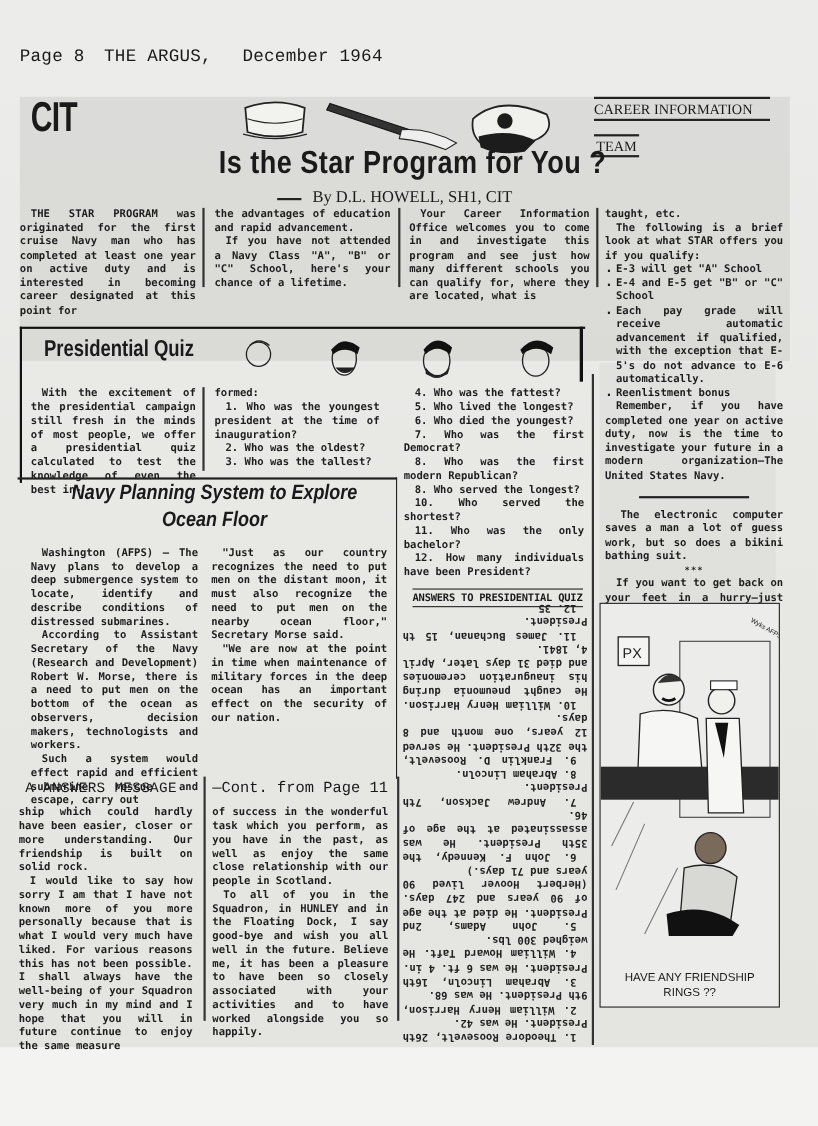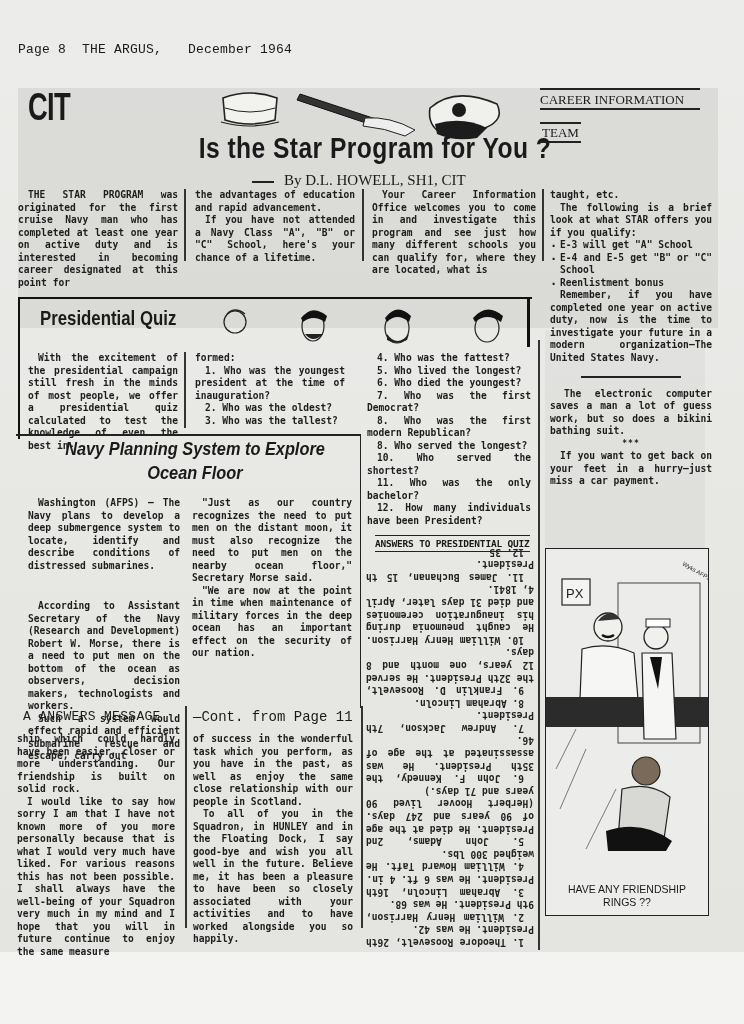--- a/index.html
+++ b/index.html
@@ -15,21 +15,21 @@
   }
   .page-bottom {
     position: absolute; left: 0; top: 952px; width: 744px; height: 72px;
     background: #f3f3f1;
   }
   .ghost {
     position: absolute; background: rgba(180,180,175,0.28);
   }
   .masthead {
     position: absolute; left: 18px; top: 42px;
-    font-family: "Liberation Mono", monospace; font-size: 13px; letter-spacing: 0.2px;
+    font-family: "Liberation Mono", monospace; font-size: 16px; letter-spacing: 0.2px;
   }
   .masthead span { margin-right: 8px; }
   .cit-logo {
     position: absolute; left: 28px; top: 86px;
     font-family: "Liberation Sans", sans-serif; font-weight: bold; font-size: 38px;
     letter-spacing: -1px; transform: scaleX(0.72); transform-origin: left top;
   }
   .illus { position: absolute; }
   .cit-team {
     position: absolute; left: 540px; top: 88px; width: 160px; text-align: left;
@@ -162,20 +162,21 @@
 <div class="col" style="left:372px;top:189px;width:164px;">
   <p>Your Career Information Office welcomes you to come in and investigate this program and see just how many different schools you can qualify for, where they are located, what is</p>
 </div>
 <div class="vrule" style="left:542px;top:189px;height:72px"></div>
 <div class="col" style="left:550px;top:189px;width:162px;">
   <p class="noind">taught, etc.</p>
   <p>The following is a brief look at what STAR offers you if you qualify:</p>
   <ul class="bullet-list">
     <li>E-3 will get "A" School</li>
     <li>E-4 and E-5 get "B" or "C" School</li>
+    <li>Each pay grade will receive automatic advancement if qualified, with the exception that E-5's do not advance to E-6 automatically.</li>
     <li>Reenlistment bonus</li>
   </ul>
   <p>Remember, if you have completed one year on active duty, now is the time to investigate your future in a modern organization—The United States Navy.</p>
   <div class="hrule" style="position:relative;width:100px;margin:12px auto 10px;height:1.5px;"></div>
   <p style="text-indent:14px">The electronic computer saves a man a lot of guess work, but so does a bikini bathing suit.</p>
   <div class="stars">***</div>
   <p>If you want to get back on your feet in a hurry—just miss a car payment.</p>
 </div>
 
 <div class="quiz-box"></div>
@@ -242,21 +243,21 @@
   <p>12. 35</p>
 </div>
 
 <div class="navy-box"></div>
 <div class="navy-title">
   <div>Navy Planning System to Explore</div>
   <div>Ocean Floor</div>
 </div>
 <div class="col" style="left:28px;top:497px;width:152px;">
   <p>Washington (AFPS) — The Navy plans to develop a deep submergence system to locate, identify and describe conditions of distressed submarines.</p>
-  <p style="margin-top:28px">According to Assistant Secretary of the Navy (Research and Development) Robert W. Morse, there is a need to put men on the bottom of the ocean as observers, decision makers, technologists and workers.</p>
+  <p style="margin-top:0">According to Assistant Secretary of the Navy (Research and Development) Robert W. Morse, there is a need to put men on the bottom of the ocean as observers, decision makers, technologists and workers.</p>
   <p>Such a system would effect rapid and efficient submarine rescue and escape, carry out</p>
 </div>
 <div class="col" style="left:192px;top:497px;width:160px;">
   <p>"Just as our country recognizes the need to put men on the distant moon, it must also recognize the need to put men on the nearby ocean floor," Secretary Morse said.</p>
   <p>"We are now at the point in time when maintenance of military forces in the deep ocean has an important effect on the security of our nation.</p>
 </div>
 
 <div class="farewell-head">A ANSWERS MESSAGE</div>
 <div class="cont-head">—Cont. from Page 11</div>
 <div class="vrule" style="left:185px;top:706px;height:222px"></div>

